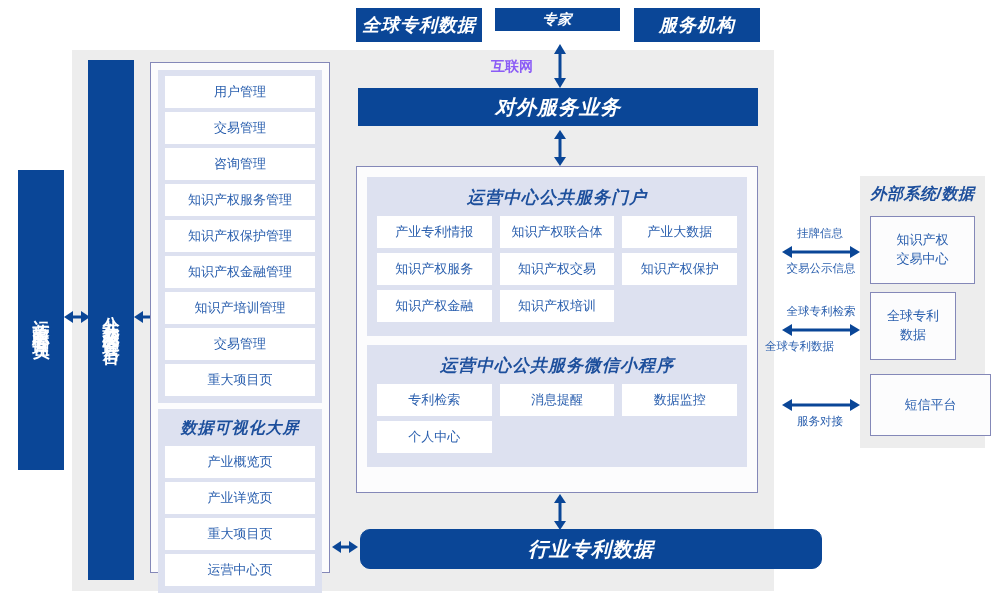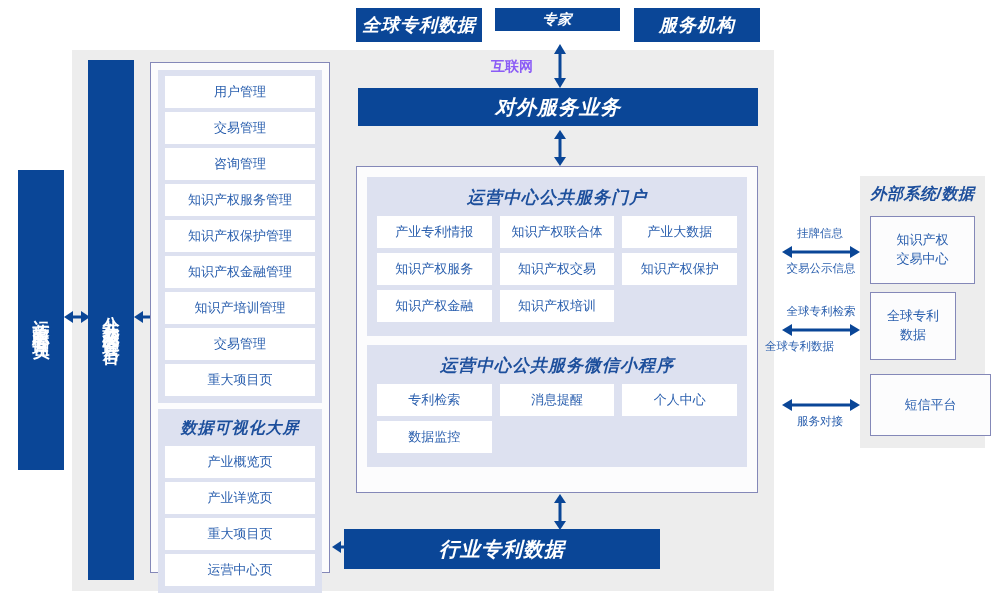--- a/index.html
+++ b/index.html
@@ -183,33 +183,33 @@
       <div class="cell">知识产权金融</div>
       <div class="cell">知识产权培训</div>
     </div>
   </div>
 
   <div class="group" style="margin-top:9px;padding:6px 10px 9px 10px;">
     <div class="group-title" style="font-size:17px;">运营中心公共服务微信小程序</div>
     <div class="grid2">
       <div class="cell">专利检索</div>
       <div class="cell">消息提醒</div>
+      <div class="cell">数据监控</div>
       <div class="cell">个人中心</div>
-      <div class="cell">数据监控</div>
     </div>
   </div>
 </div>
 
 <svg class="abs" style="left:550px;top:494px;" width="20" height="36" viewBox="0 0 20 36">
   <line x1="10" y1="5" x2="10" y2="31" stroke="#0a4697" stroke-width="3"></line>
   <polygon points="10,0 4,9 16,9" fill="#0a4697"></polygon>
   <polygon points="10,36 4,27 16,27" fill="#0a4697"></polygon>
 </svg>
 
-<div class="abs blue" style="left:344px;top:529px;width:316px;height:40px;font-size:20px;">
+<div class="abs blue" style="left:360px;top:529px;width:462px;height:40px;font-size:20px;border-radius:10px;">
   <span>行业专利数据</span>
 </div>
 
 <div class="abs extpanel" style="left:860px;top:176px;width:125px;height:272px;">
   <div class="ext-title">外部系统/数据</div>
 </div>
 
 <div class="abs extbox" style="left:870px;top:216px;width:105px;height:68px;">
   <span>知识产权<br>交易中心</span>
 </div>

